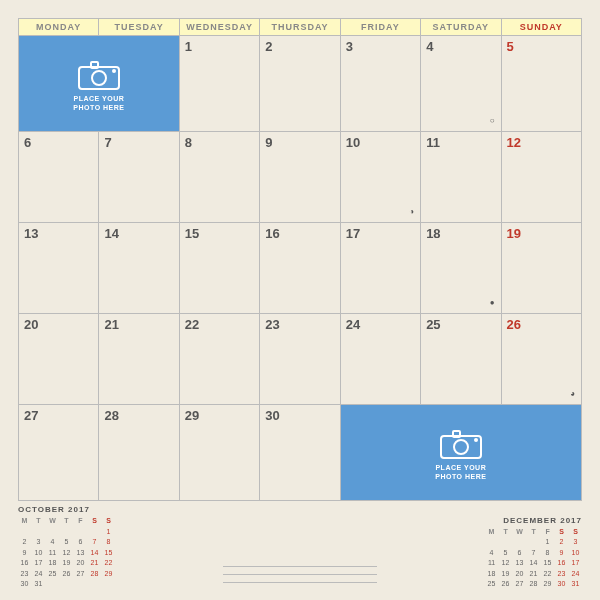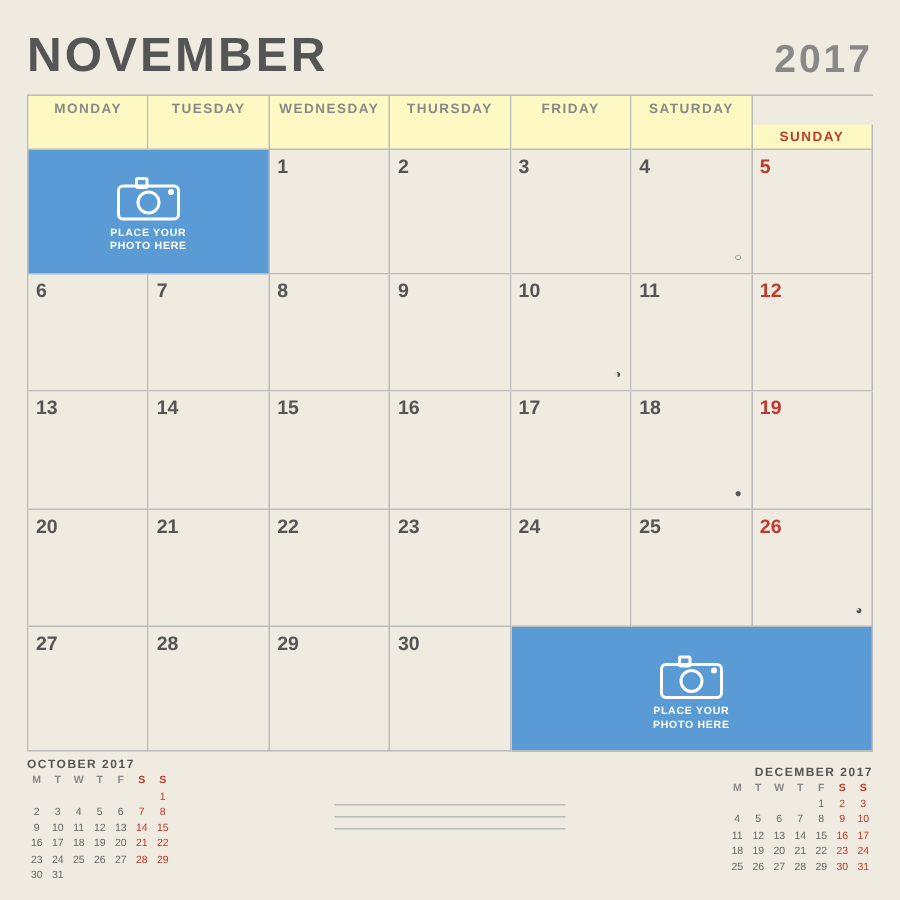--- a/index.html
+++ b/index.html
@@ -50,21 +50,20 @@
       color: #888;
       letter-spacing: 1px;
       text-transform: uppercase;
       padding: 3px 0;
       border-right: 1.5px solid #bbb;
       border-bottom: 1.5px solid #bbb;
       background: #fef9c3;
     }
     .day-header.sunday {
       color: #c0392b;
-      margin-top: 19px;
     }
     .calendar-grid {
       display: grid;
       grid-template-columns: repeat(7, 1fr);
       border-left: 1.5px solid #bbb;
       flex: 1;
     }
     .day-cell {
       border-right: 1.5px solid #bbb;
       border-bottom: 1.5px solid #bbb;
@@ -180,33 +179,29 @@
       justify-content: center;
       padding: 0 40px;
     }
     .note-line {
       border-bottom: 1px solid #bbb;
       margin-bottom: 7px;
       height: 1px;
     }
     .bottom-section {
       display: flex;
-      align-items: center;
+      align-items: flex-end;
       margin-top: 4px;
       gap: 10px;
     }
   </style>
 </head>
 <body>
 
 <div class="calendar-wrapper">
-  <div class="header">
-    <span class="month-title">NOVEMBER</span>
-    <span class="year-title">2017</span>
-  </div>
 
   <div class="day-headers">
     <div class="day-header">MONDAY</div>
     <div class="day-header">TUESDAY</div>
     <div class="day-header">WEDNESDAY</div>
     <div class="day-header">THURSDAY</div>
     <div class="day-header">FRIDAY</div>
     <div class="day-header">SATURDAY</div>
     <div class="day-header sunday">SUNDAY</div>
   </div>

